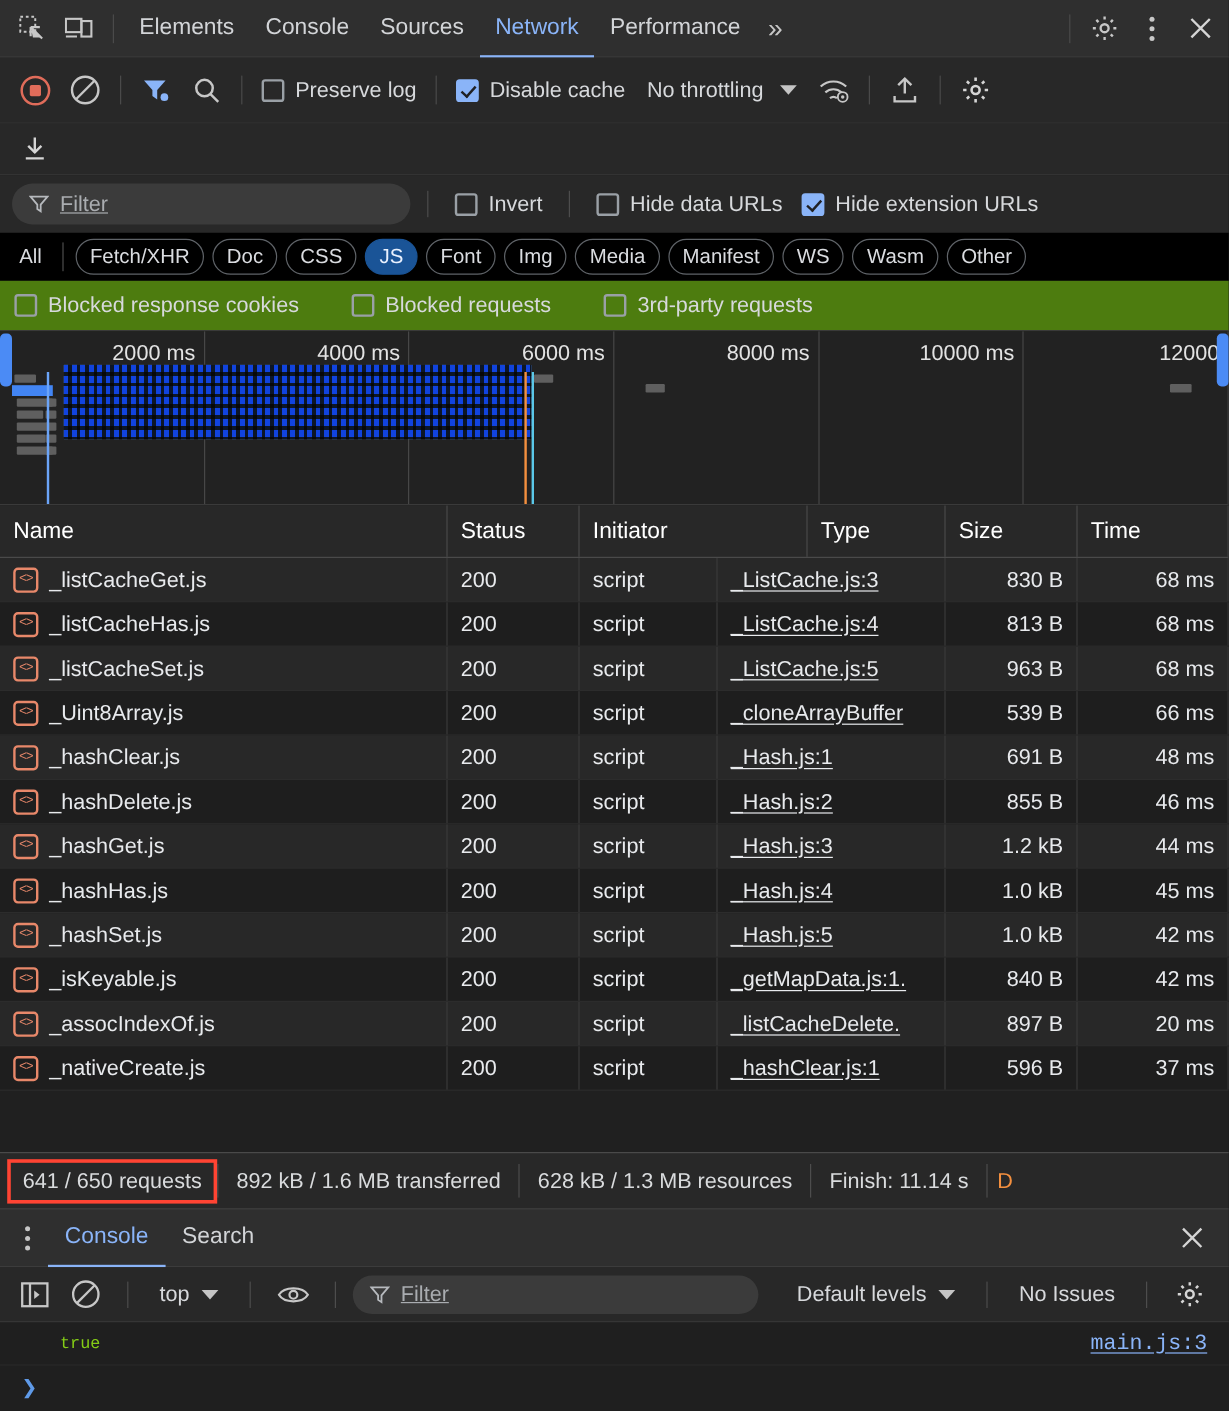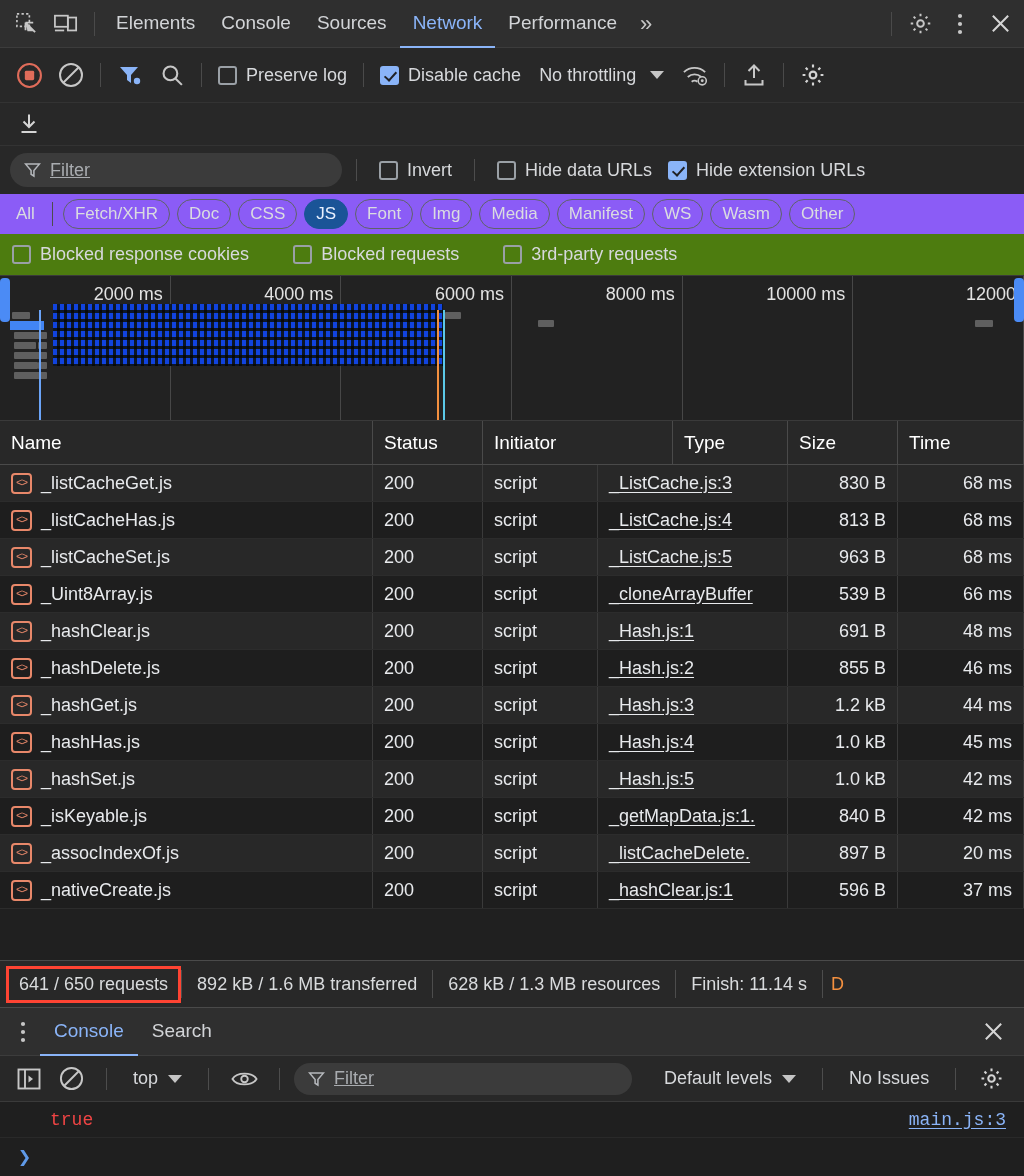--- a/index.html
+++ b/index.html
@@ -66,21 +66,21 @@
   
   .filterrow { min-height: 48px; background: #282828; display: flex; align-items: center; padding: 0 10px; }
   .filterbox {
     width: 332px; height: 34px; background: #3b3b3b; border-radius: 17px;
     display: flex; align-items: center; gap: 9px; padding: 0 14px; flex: none;
   }
   .fph { font-size: 18px; color: #a9acb0; text-decoration: underline; }
   .invsep { width: 1px; height: 22px; background: #4d4d4d; margin: 0 14px; flex: none; }
 
   
-  .chiprow { min-height: 40px; background: #8b5cf6; display: flex; align-items: center; padding: 0 9px; gap: 7px; }
+  .chiprow { min-height: 40px; background: #000000; display: flex; align-items: center; padding: 0 9px; gap: 7px; }
   .chip {
     height: 30px; padding: 0 11px; border-radius: 15px;
     border: 1px solid #5f6368; display: flex; align-items: center;
     font-size: 17px; color: #dadce0; white-space: nowrap; background: transparent;
   }
   .chip.all { border: none; padding: 0 7px; }
   .chip.sel { background: #1a5497; border-color: #1a5497; color: #e8f0fe; }
   .chipsep { width: 1px; height: 24px; background: #4d4d4d; margin: 0 3px; flex: none; }
 
   
@@ -134,21 +134,21 @@
   .drawer { background: #282828; border-top: 1px solid #4a4a4a; display: flex; flex-direction: column; }
   .drawertabs { height: 48px; display: flex; align-items: center; background: #2f2f2f; border-bottom: 1px solid #3c3c3c; padding-left: 6px; }
   .dtab { height: 48px; padding: 0 14px; display: flex; align-items: center; font-size: 19px; color: #d2d4d7; border-bottom: 2px solid transparent; }
   .dtab.active { color: #8ab4f8; border-bottom-color: #8ab4f8; }
   .kebab { width: 34px; display: flex; align-items: center; justify-content: center; color: #c7c7c7; font-size: 22px; line-height: 1; }
   .drawertools { height: 46px; display: flex; align-items: center; padding: 0 8px; background: #282828; border-bottom: 1px solid #3a3a3a; }
   .dfilter { width: 338px; height: 32px; background: #3b3b3b; border-radius: 16px; display: flex; align-items: center; gap: 9px; padding: 0 14px; flex: none; }
   .dlabel { font-size: 18px; color: #d7d9dc; padding: 0 12px; display: flex; align-items: center; gap: 10px; white-space: nowrap; }
   .console-body { flex: 1; background: #1f1f1f; position: relative; }
   .cline { display: flex; align-items: center; height: 36px; padding: 0 18px 0 50px; border-bottom: 1px solid #292929; }
-  .cval { font-family: "Liberation Mono", monospace; font-size: 18px; color: #ef4444; }
+  .cval { font-family: "Liberation Mono", monospace; font-size: 14px; color: #84cc16; }
   .csrc { margin-left: auto; font-family: "Liberation Mono", monospace; font-size: 18px; color: #8ab4f8; text-decoration: underline; text-underline-offset: 3px; }
   .prompt { height: 38px; display: flex; align-items: center; padding-left: 18px; color: #5f9ae8; font-size: 22px; font-family: "Liberation Mono", monospace; }
 </style>
 </head>
 <body>
 
 <div class="app">
 
   <div class="tabbar">
     <div class="tb-icon">

